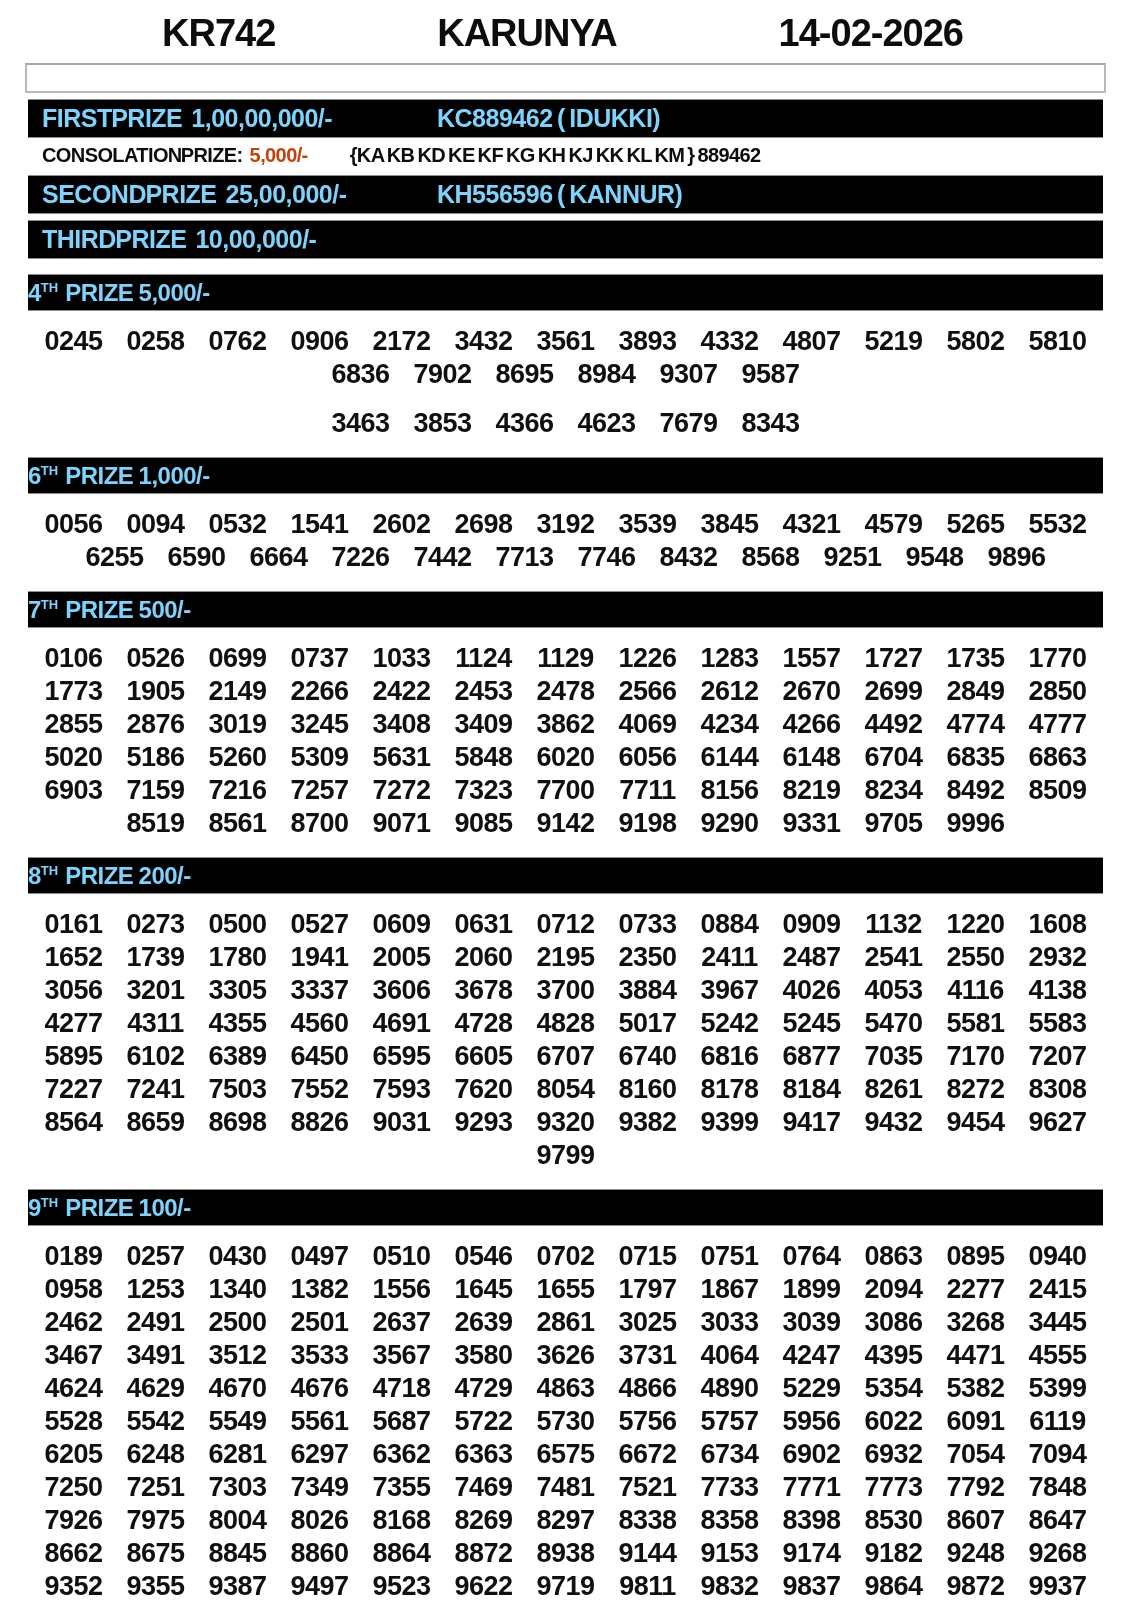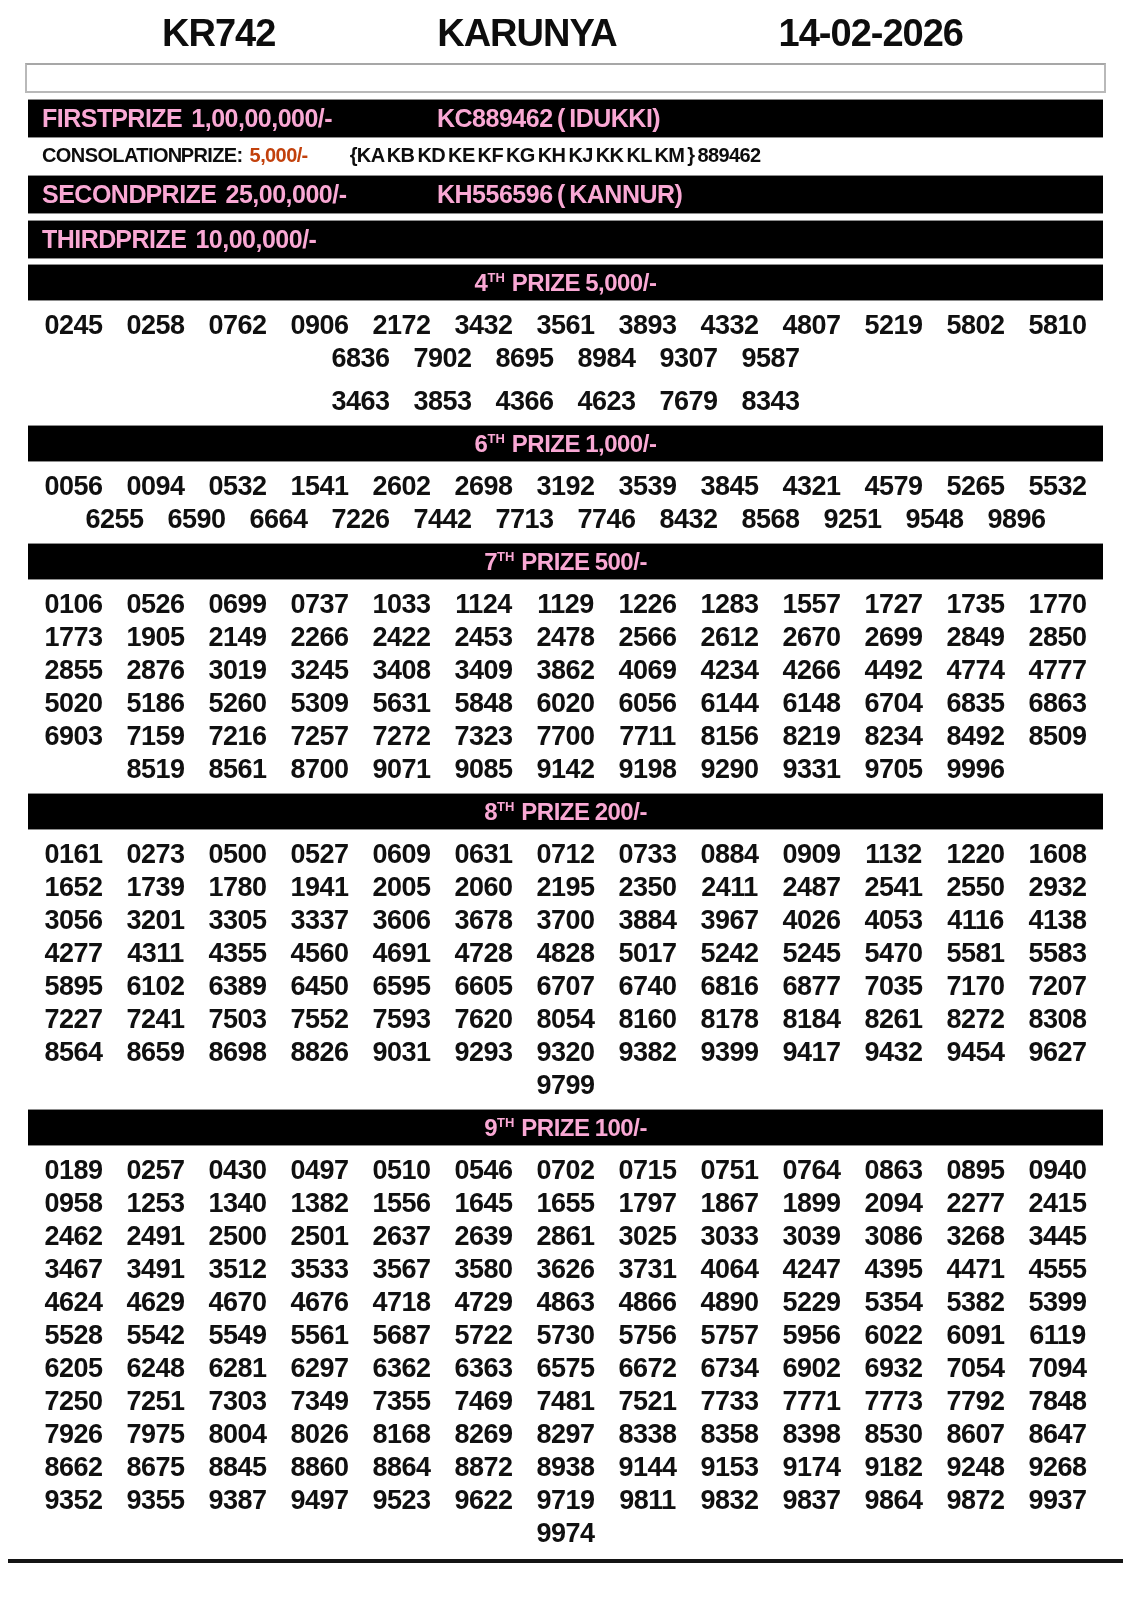--- a/index.html
+++ b/index.html
@@ -13,46 +13,46 @@
     padding:12px 168px 6px 162px;font-weight:bold;font-size:38px;
     letter-spacing:-1px;color:#0d0d0d;
   }
   
   .emptybox{
     margin:2px 25px 0 25px;height:26px;background:#fff;
     border:2px solid #b9b9b9;border-top-color:#a7a7a7;
   }
   
   .bar{
-    background:#000;color:#f9a8d4;margin:6px 28px 0 28px;height:37px;
+    background:#000;color:#7dd3fc;margin:6px 28px 0 28px;height:37px;
     display:flex;align-items:center;font-weight:bold;
     border-top:1px solid #8d8d8d;border-bottom:1px solid #8d8d8d;
   }
   .prizebar{font-size:25px;padding-left:14px;letter-spacing:-0.5px;}
   .plabel{display:inline-block;width:395px;white-space:nowrap;}
   .pname{word-spacing:-7px;margin-right:9px;}
   .pwinner{word-spacing:-2px;white-space:nowrap;}
   
   .consol{
     margin:4px 28px 0 28px;height:27px;display:flex;align-items:center;
     font-weight:bold;font-size:20px;padding-left:14px;letter-spacing:-0.6px;
     color:#0d0d0d;white-space:nowrap;
   }
   .clabel{word-spacing:-6px;}
   .camount{margin-left:7px;}
   .cseries{margin-left:42px;word-spacing:-2px;}
   
-  .sechead{justify-content:center;font-size:24px;height:35px;margin-top:5px;letter-spacing:-0.5px;}
+  .sechead{font-size:24px;height:35px;margin-top:15px;letter-spacing:-0.5px;}
   .sectitle{white-space:nowrap;}
   .sectitle sup{font-size:13px;line-height:0;letter-spacing:0;}
   .sectitle .rest{margin-left:7px;word-spacing:-1px;}
   
   .numbers{
     display:flex;flex-wrap:wrap;justify-content:center;
-    margin:0 28px;padding:8px 0 2px 0;
+    margin:0 28px;padding:14px 0 2px 0;
   }
   .num{
     width:82px;text-align:center;font-weight:bold;font-size:27px;
     line-height:33px;color:#101010;letter-spacing:-0.5px;white-space:nowrap;
   }
   .bottom-rule{margin:7px 8px 0 8px;height:4px;background:#141414;}
 </style>
 </head>
 <body>
 

